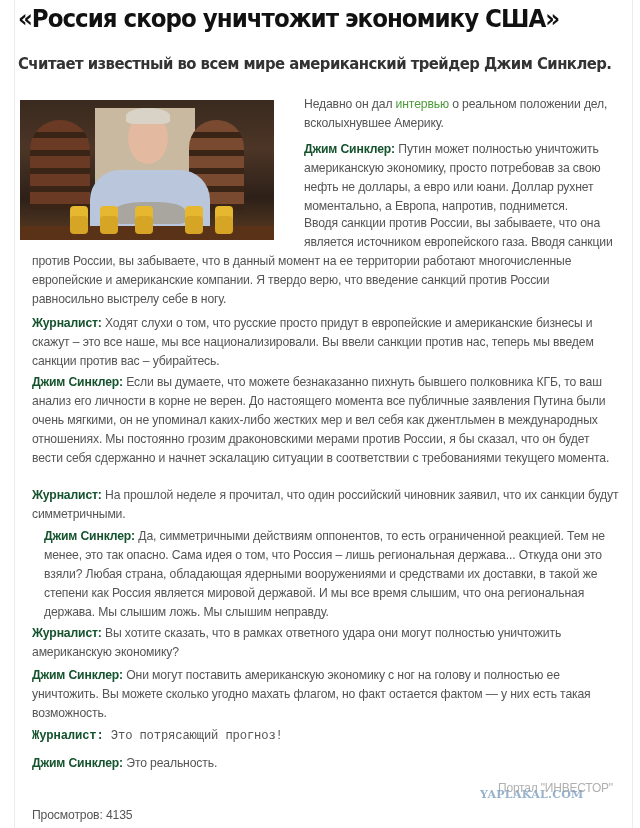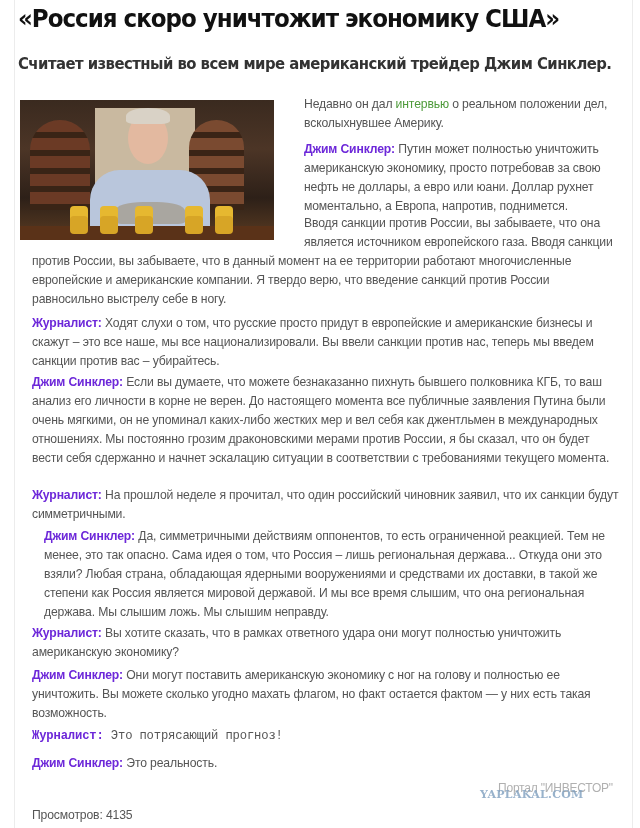--- a/index.html
+++ b/index.html
@@ -40,21 +40,21 @@
     .photo .wall { position:absolute; left:75px; top:8px; width:100px; height:90px; background:#c9b9a0; }
     .photo .shirt { position:absolute; left:70px; top:70px; width:120px; height:70px; background:#b9c6dc; border-radius: 30px 30px 0 0; }
     .photo .head { position:absolute; left:108px; top:12px; width:40px; height:52px; background:#e3b9a0; border-radius: 50%; }
     .photo .hair { position:absolute; left:106px; top:8px; width:44px; height:16px; background:#d9d2c6; border-radius: 50% 50% 20% 20%; }
     .photo .gold { position:absolute; bottom:6px; width:18px; height:18px; background:#d7a526; border-radius: 4px; box-shadow: 0 -10px 0 #e6b830; }
     .photo .rock { position:absolute; left:95px; bottom:16px; width:70px; height:22px; background:#a9a6a0; border-radius: 40% 40% 10% 10%; }
     .photo .desk { position:absolute; left:0; bottom:0; width:100%; height:14px; background:#5a3218; }
 
     .text { position: absolute; font-size: 12.2px; line-height: 19px; color: #555555; letter-spacing: -0.15px; }
     .text p { margin: 0; }
-    .speaker { font-weight: bold; color: #6d28d9; }
+    .speaker { font-weight: bold; color: #14532d; }
     .link { color: #4e9a3a; text-decoration: none; }
 
     .wm-portal { position:absolute; left: 498px; top: 781px; font-size: 12px; color: #b0b0b0; letter-spacing: -0.2px; }
     .wm-yap { position:absolute; left: 480px; top: 788px; font-family: "DejaVu Serif", serif; font-weight: bold; font-size: 11px; color: #7f9fbf; opacity: 0.8; letter-spacing: 0.3px; }
   </style>
 </head>
 <body>
 
 <div class="page"></div>
 

